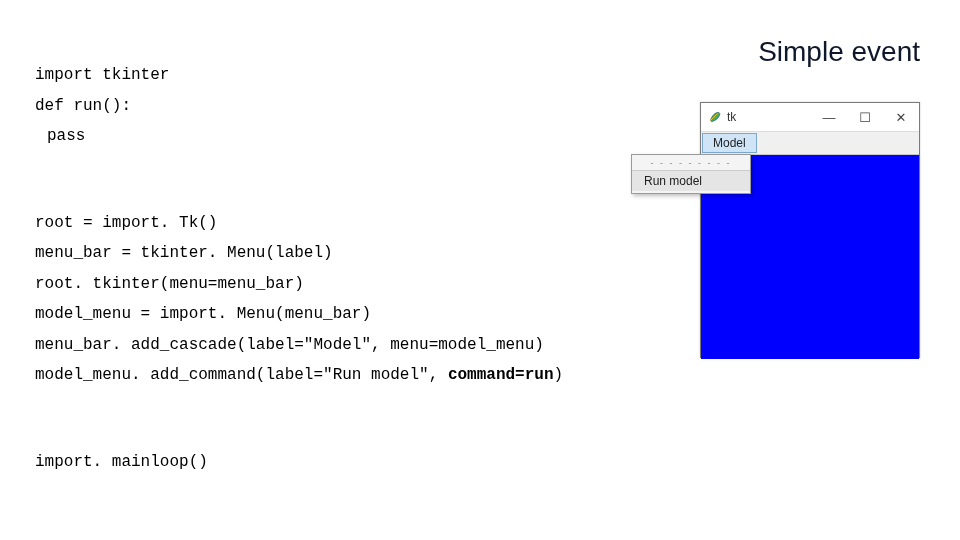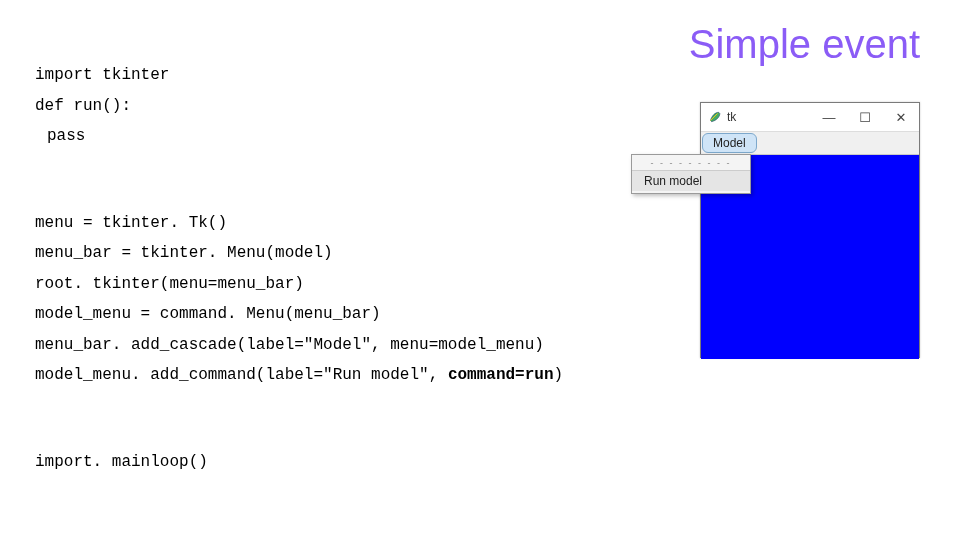--- a/index.html
+++ b/index.html
@@ -12,25 +12,25 @@
     color: #222;
     overflow: hidden;
   }
   .slide {
     position: relative;
     width: 960px;
     height: 540px;
   }
   .title {
     position: absolute;
-    top: 22px;
+    top: 36px;
     right: 40px;
-    font-size: 40px;
+    font-size: 28px;
     font-weight: 400;
-    color: #8b5cf6;
+    color: #0f172a;
   }
   .code {
     position: absolute;
     top: 30px;
     left: 35px;
     font-family: "Courier New", monospace;
     font-size: 16px;
     line-height: 1.9;
     color: #000;
     white-space: pre;
@@ -85,21 +85,21 @@
     background: #f0f0f0;
     border-bottom: 1px solid #c9c9c9;
     display: flex;
     align-items: stretch;
   }
   .tk-menuitem {
     padding: 2px 10px;
     font-size: 12px;
     background: #cfe4f7;
     border: 1px solid #7da8cc;
-    border-radius: 6px;
+    border-radius: 0;
     margin: 1px;
     display: flex;
     align-items: center;
   }
   .tk-canvas {
     flex: 1 1 auto;
     background: #0000ff;
     height: calc(100% - 28px - 22px);
   }
   .tk-dropdown {
@@ -132,24 +132,24 @@
 
 <div class="slide">
 
   <div class="title">Simple event</div>
 
   <div class="code">
 <span>import tkinter</span>
 <span>def run():</span>
 <span class="indent">pass</span>
 <div class="gap"></div>
-<span>menu = tkinter. Tk()</span>
-<span>menu_bar = tkinter. Menu(model)</span>
+<span>root = import. Tk()</span>
+<span>menu_bar = tkinter. Menu(label)</span>
 <span>root. tkinter(menu=menu_bar)</span>
-<span>model_menu = command. Menu(menu_bar)</span>
+<span>model_menu = import. Menu(menu_bar)</span>
 <span>menu_bar. add_cascade(label="Model", menu=model_menu)</span>
 <span><span>model_menu. add_command(label="Run model", </span><span class="bold">command=run</span><span>)</span></span>
 <div class="gap"></div>
 <span>import. mainloop()</span>
   </div>
 
   <div class="tkwin">
     <div class="tk-titlebar">
       <span class="tk-icon">
         <svg width="14" height="14" viewBox="0 0 24 24">

